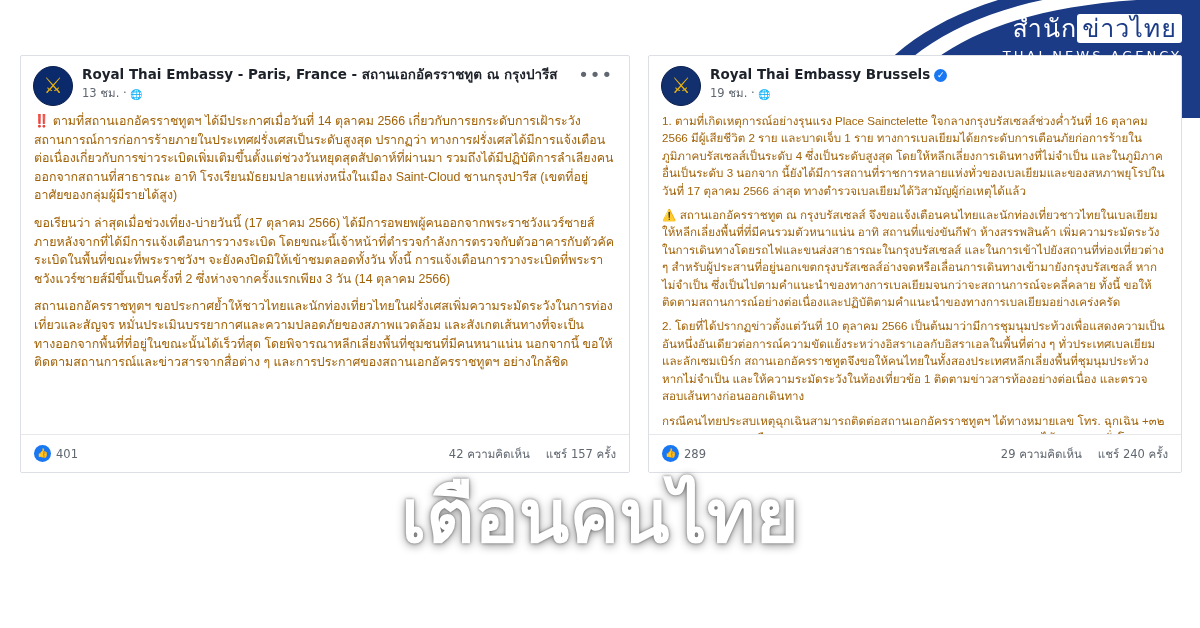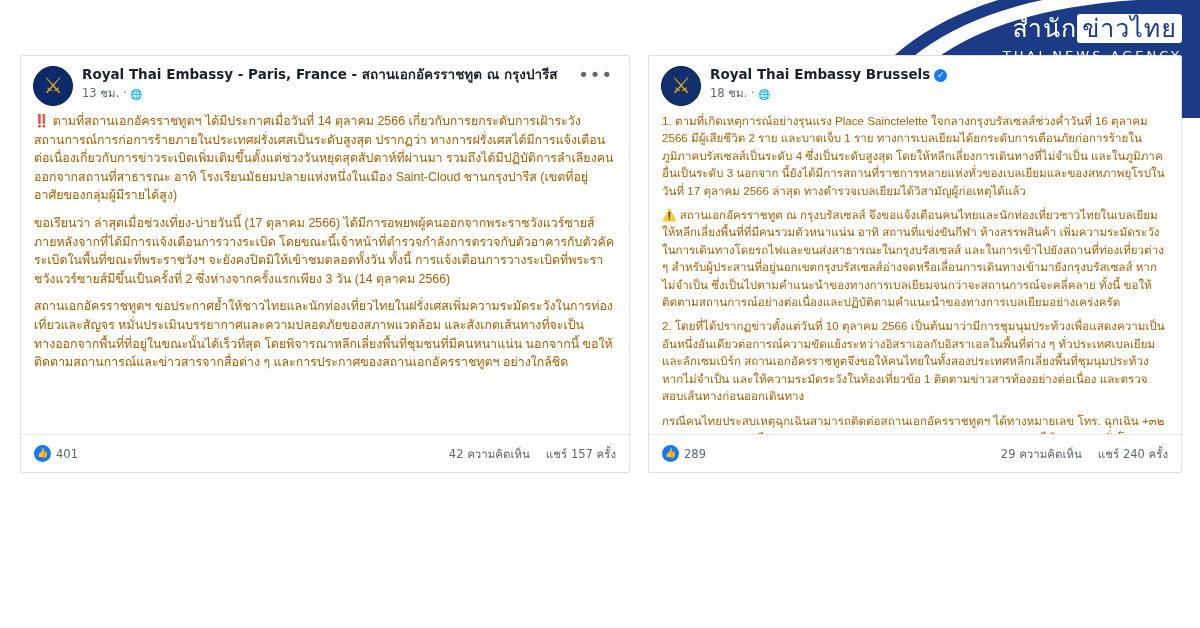--- a/index.html
+++ b/index.html
@@ -246,21 +246,21 @@
   <div class="card card-right">
     <div class="post-header">
       <div class="avatar right">
           <span class="garuda">⚔</span>
         </div>
       <div class="hdr-text">
         <div class="page-name">
           <span>Royal Thai Embassy Brussels</span><span class="verified">✓</span>
         </div>
         <div class="meta-row">
-          <span>18 ชม.</span>
+          <span>19 ชม.</span>
           <span> · </span>
           <span class="globe-icon">🌐</span>
         </div>
       </div>
     </div>
     <div class="post-body right">
       <p class="para tight">1. ตามที่เกิดเหตุการณ์อย่างรุนแรง Place Sainctelette ใจกลางกรุงบรัสเซลส์ช่วงค่ำวันที่ 16 ตุลาคม 2566 มีผู้เสียชีวิต 2 ราย และบาดเจ็บ 1 ราย ทางการเบลเยียมได้ยกระดับการเตือนภัยก่อการร้ายในภูมิภาคบรัสเซลส์เป็นระดับ 4 ซึ่งเป็นระดับสูงสุด โดยให้หลีกเลี่ยงการเดินทางที่ไม่จำเป็น และในภูมิภาคอื่นเป็นระดับ 3 นอกจาก นี้ยังได้มีการสถานที่ราชการหลายแห่งทั่วของเบลเยียมและของสหภาพยุโรปในวันที่ 17 ตุลาคม 2566 ล่าสุด ทางตำรวจเบลเยียมได้วิสามัญผู้ก่อเหตุได้แล้ว</p>
       <p class="para tight">⚠️ สถานเอกอัครราชทูต ณ กรุงบรัสเซลส์ จึงขอแจ้งเตือนคนไทยและนักท่องเที่ยวชาวไทยในเบลเยียมให้หลีกเลี่ยงพื้นที่ที่มีคนรวมตัวหนาแน่น อาทิ สถานที่แข่งขันกีฬา ห้างสรรพสินค้า เพิ่มความระมัดระวังในการเดินทางโดยรถไฟและขนส่งสาธารณะในกรุงบรัสเซลส์ และในการเข้าไปยังสถานที่ท่องเที่ยวต่าง ๆ สำหรับผู้ประสานที่อยู่นอกเขตกรุงบรัสเซลส์อ่างจดหรือเลื่อนการเดินทางเข้ามายังกรุงบรัสเซลส์ หากไม่จำเป็น ซึ่งเป็นไปตามคำแนะนำของทางการเบลเยียมจนกว่าจะสถานการณ์จะคลี่คลาย ทั้งนี้ ขอให้ติดตามสถานการณ์อย่างต่อเนื่องและปฏิบัติตามคำแนะนำของทางการเบลเยียมอย่างเคร่งครัด</p>
       <p class="para tight">2. โดยที่ได้ปรากฏข่าวตั้งแต่วันที่ 10 ตุลาคม 2566 เป็นต้นมาว่ามีการชุมนุมประท้วงเพื่อแสดงความเป็นอันหนึ่งอันเดียวต่อการณ์ความขัดแย้งระหว่างอิสราเอลกับอิสราเอลในพื้นที่ต่าง ๆ ทั่วประเทศเบลเยียมและลักเซมเบิร์ก สถานเอกอัครราชทูตจึงขอให้คนไทยในทั้งสองประเทศหลีกเลี่ยงพื้นที่ชุมนุมประท้วงหากไม่จำเป็น และให้ความระมัดระวังในท้องเที่ยวข้อ 1 ติดตามข่าวสารท้องอย่างต่อเนื่อง และตรวจสอบเส้นทางก่อนออกเดินทาง</p>
       <p class="para tight">กรณีคนไทยประสบเหตุฉุกเฉินสามารถติดต่อสถานเอกอัครราชทูตฯ ได้ทางหมายเลข โทร. ฉุกเฉิน +๓๒ ๔๘๐ ๘๘ ๔๖ ๒๗ หรือทาง Facebook Page : Royal Thai Embassy Brussels ได้ตลอด 24 ชั่วโมง</p>
@@ -271,14 +271,15 @@
         <span>289</span>
       </div>
       <div class="counts">
         <span>29 ความคิดเห็น</span>
         <span>แชร์ 240 ครั้ง</span>
       </div>
     </div>
   </div>
 
   <div class="bottom-band"></div>
+  <div class="headline">เตือนคนไทย</div>
 
 </div>
 
 </body></html>

